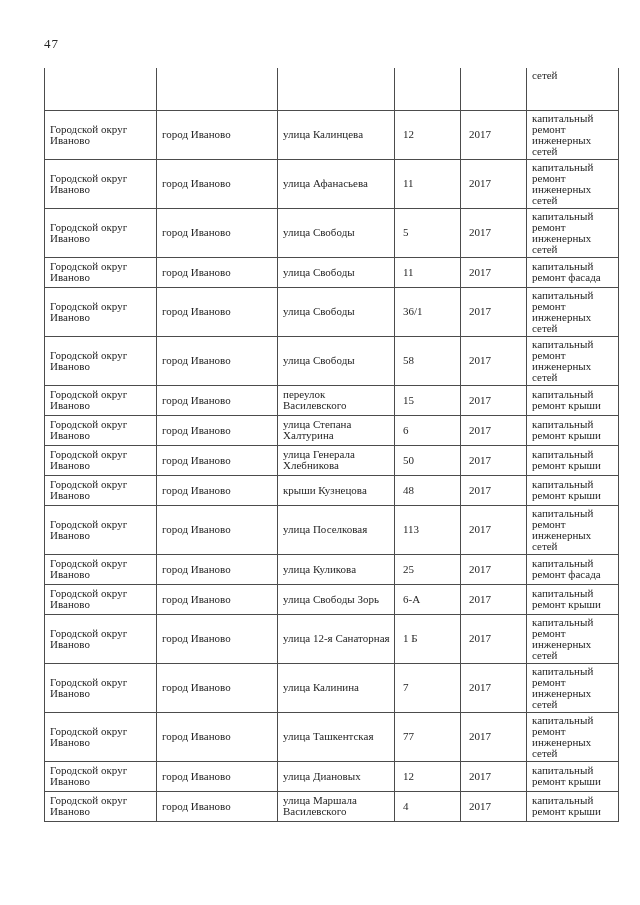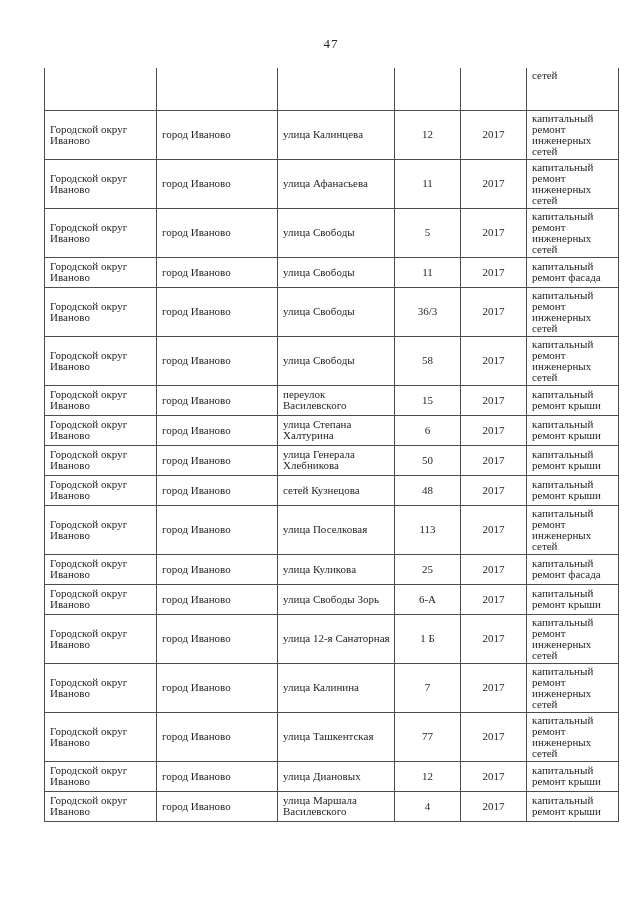--- a/index.html
+++ b/index.html
@@ -13,21 +13,21 @@
     font-family: "Liberation Serif", "DejaVu Serif", serif;
     color: #262626;
     position: relative;
     overflow: hidden;
   }
   .page-number {
     position: absolute;
     top: 36px;
     left: 44px;
     width: 574px;
-    text-align: center;
+    text-align: left;
     font-size: 13px;
     letter-spacing: 1px;
   }
   table.doc {
     position: absolute;
     top: 68px;
     left: 44px;
     width: 574px;
     border-collapse: collapse;
     table-layout: fixed;
@@ -42,22 +42,22 @@
   col.c6 { width: 92px; }
   td {
     border: 1px solid #4c4c4c;
     padding: 2px 3px 2px 5px;
     vertical-align: middle;
     overflow: hidden;
     word-wrap: break-word;
   }
   tr { height: 30px; }
   td.c4, td.c5 {
-    text-align: center;
-    padding: 2px 17px;
+    text-align: left;
+    padding: 2px 8px;
   }
   tr.carryover { height: 42px; }
   tr.carryover td { border-top: none; }
   tr.carryover td.c6 { vertical-align: top; }
 </style>
 </head>
 <body>
 
 <div class="page-number">47</div>
 
@@ -108,21 +108,21 @@
     <td class="c2">город Иваново</td>
     <td class="c3">улица Свободы</td>
     <td class="c4">11</td>
     <td class="c5">2017</td>
     <td class="c6">капитальный ремонт фасада</td>
   </tr>
       <tr>
     <td class="c1">Городской округ Иваново</td>
     <td class="c2">город Иваново</td>
     <td class="c3">улица Свободы</td>
-    <td class="c4">36/3</td>
+    <td class="c4">36/1</td>
     <td class="c5">2017</td>
     <td class="c6">капитальный ремонт инженерных сетей</td>
   </tr>
       <tr>
     <td class="c1">Городской округ Иваново</td>
     <td class="c2">город Иваново</td>
     <td class="c3">улица Свободы</td>
     <td class="c4">58</td>
     <td class="c5">2017</td>
     <td class="c6">капитальный ремонт инженерных сетей</td>
@@ -147,21 +147,21 @@
     <td class="c1">Городской округ Иваново</td>
     <td class="c2">город Иваново</td>
     <td class="c3">улица Генерала Хлебникова</td>
     <td class="c4">50</td>
     <td class="c5">2017</td>
     <td class="c6">капитальный ремонт крыши</td>
   </tr>
       <tr>
     <td class="c1">Городской округ Иваново</td>
     <td class="c2">город Иваново</td>
-    <td class="c3">сетей Кузнецова</td>
+    <td class="c3">крыши Кузнецова</td>
     <td class="c4">48</td>
     <td class="c5">2017</td>
     <td class="c6">капитальный ремонт крыши</td>
   </tr>
       <tr>
     <td class="c1">Городской округ Иваново</td>
     <td class="c2">город Иваново</td>
     <td class="c3">улица Поселковая</td>
     <td class="c4">113</td>
     <td class="c5">2017</td>

